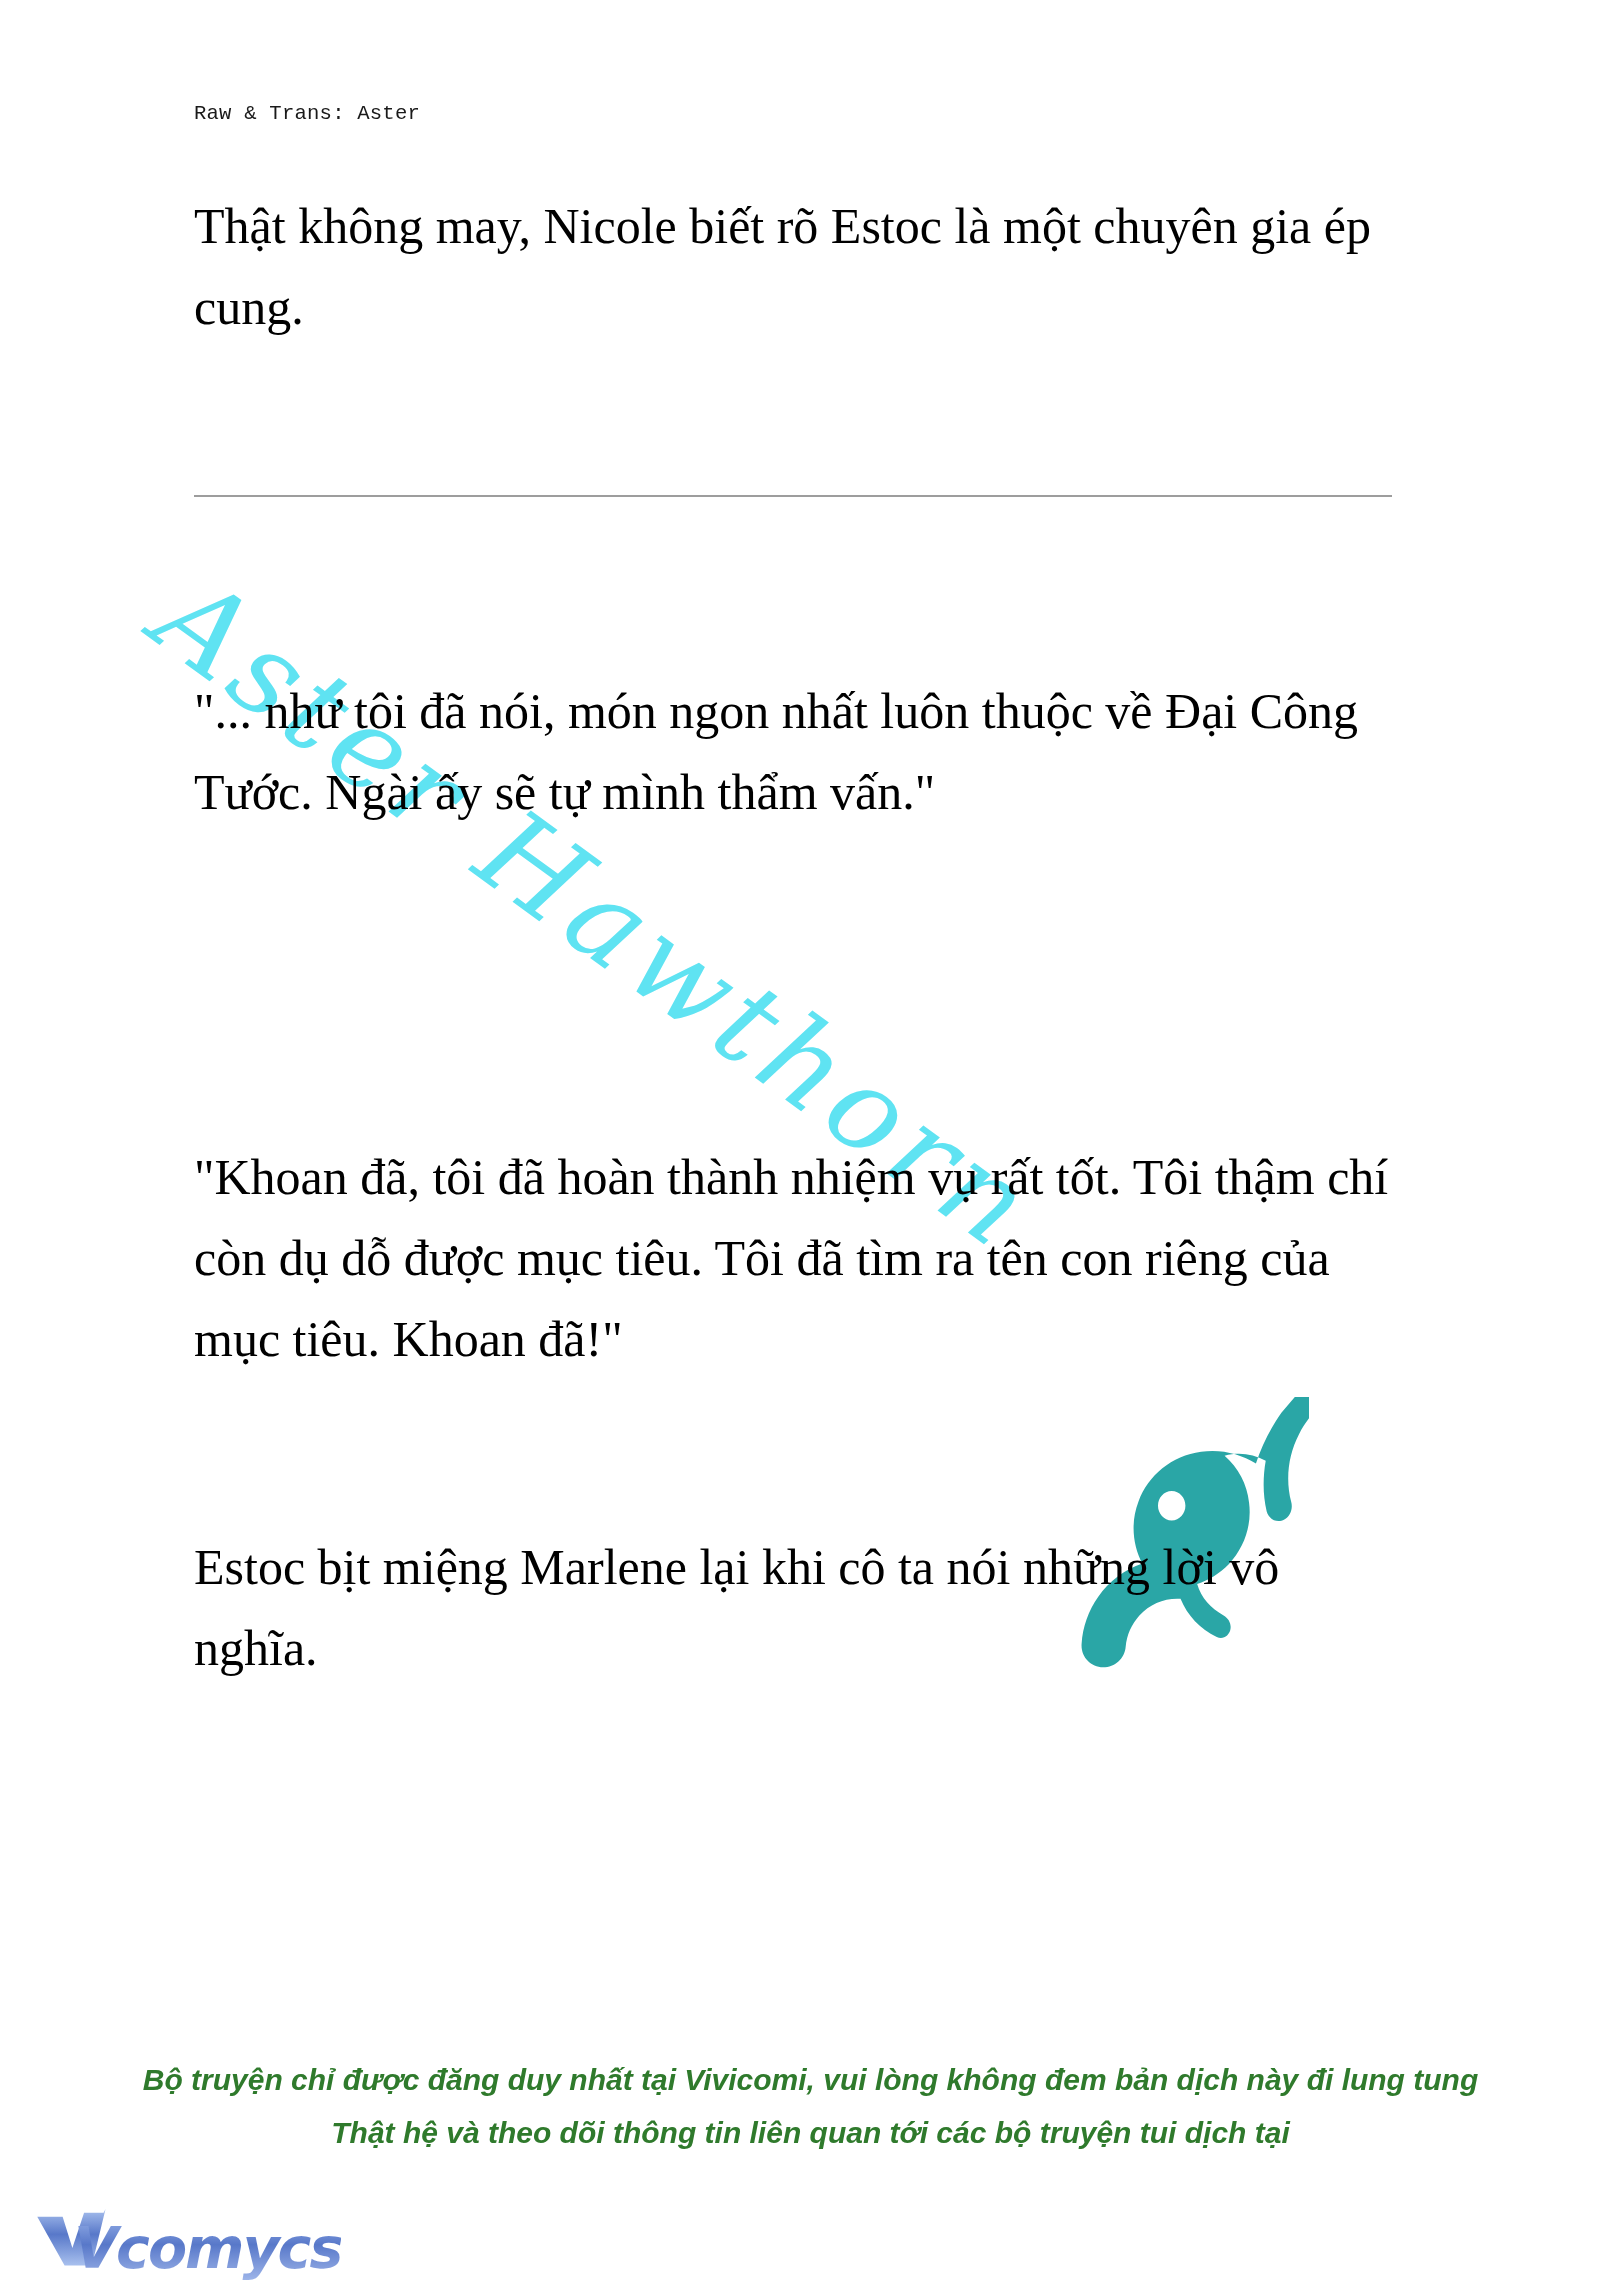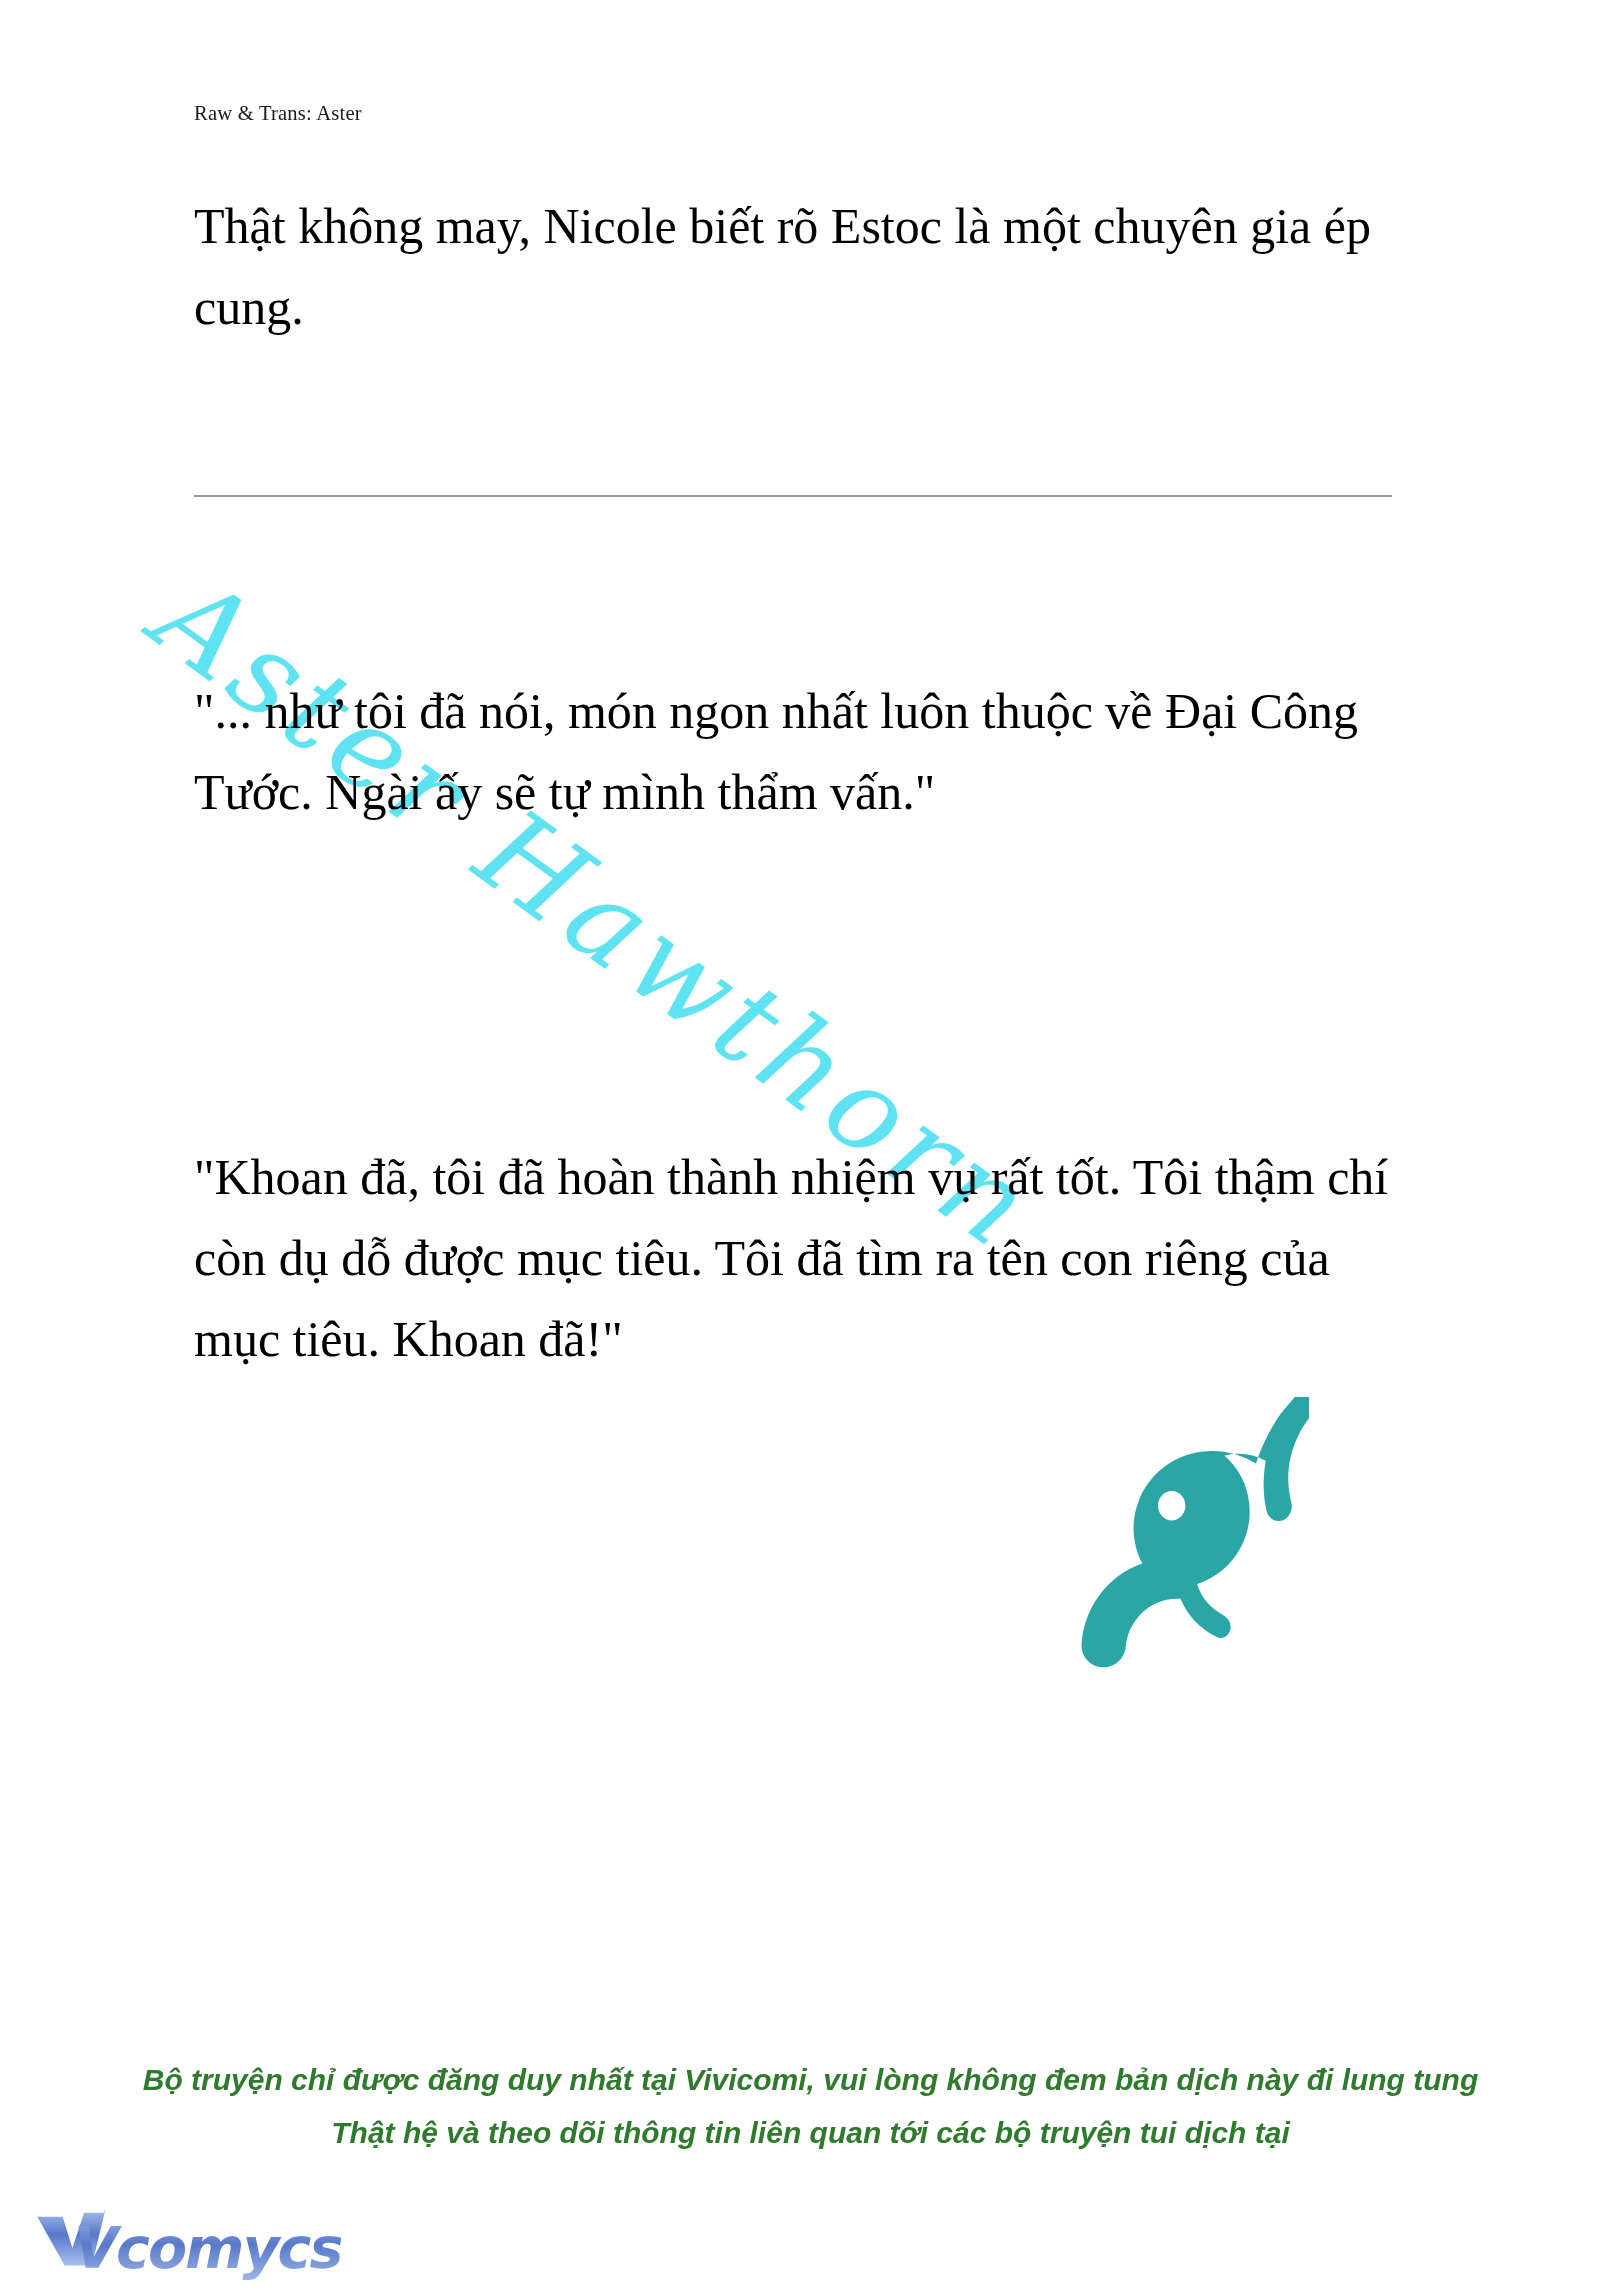--- a/index.html
+++ b/index.html
@@ -14,21 +14,21 @@
     background: #ffffff;
     overflow: hidden;
     font-family: "Liberation Serif", "DejaVu Serif", serif;
   }
 
   
   .page-header {
     position: absolute;
     left: 194px;
     top: 102px;
-    font-family: Liberation Serif, serif;
+    font-family: Liberation Mono, monospace;
     font-size: 20.6px;
     color: #1a1a1a;
     letter-spacing: 0.2px;
     white-space: nowrap;
   }
 
   
   .content {
     position: absolute;
     left: 194px;
@@ -156,20 +156,21 @@
 
     <div class="spacer-3"></div>
 
 
     <div class="spacer-4"></div>
 
     <p class="para">"Khoan đã, tôi đã hoàn thành nhiệm vụ rất tốt. Tôi thậm chí còn dụ dỗ được mục tiêu. Tôi đã tìm ra tên con riêng của mục tiêu. Khoan đã!"</p>
 
     <div class="spacer-5"></div>
 
+    <p class="para">Estoc bịt miệng Marlene lại khi cô ta nói những lời vô nghĩa.</p>
 
   </div>
 
   <div class="watermark">
     <div class="watermark-text">Aster Hawthorn</div>
   </div>
 
   <div class="cat-mark">
     <svg viewBox="0 0 260 290" width="255" height="284" aria-hidden="true">
       <path fill="#2aa6a6" d="

